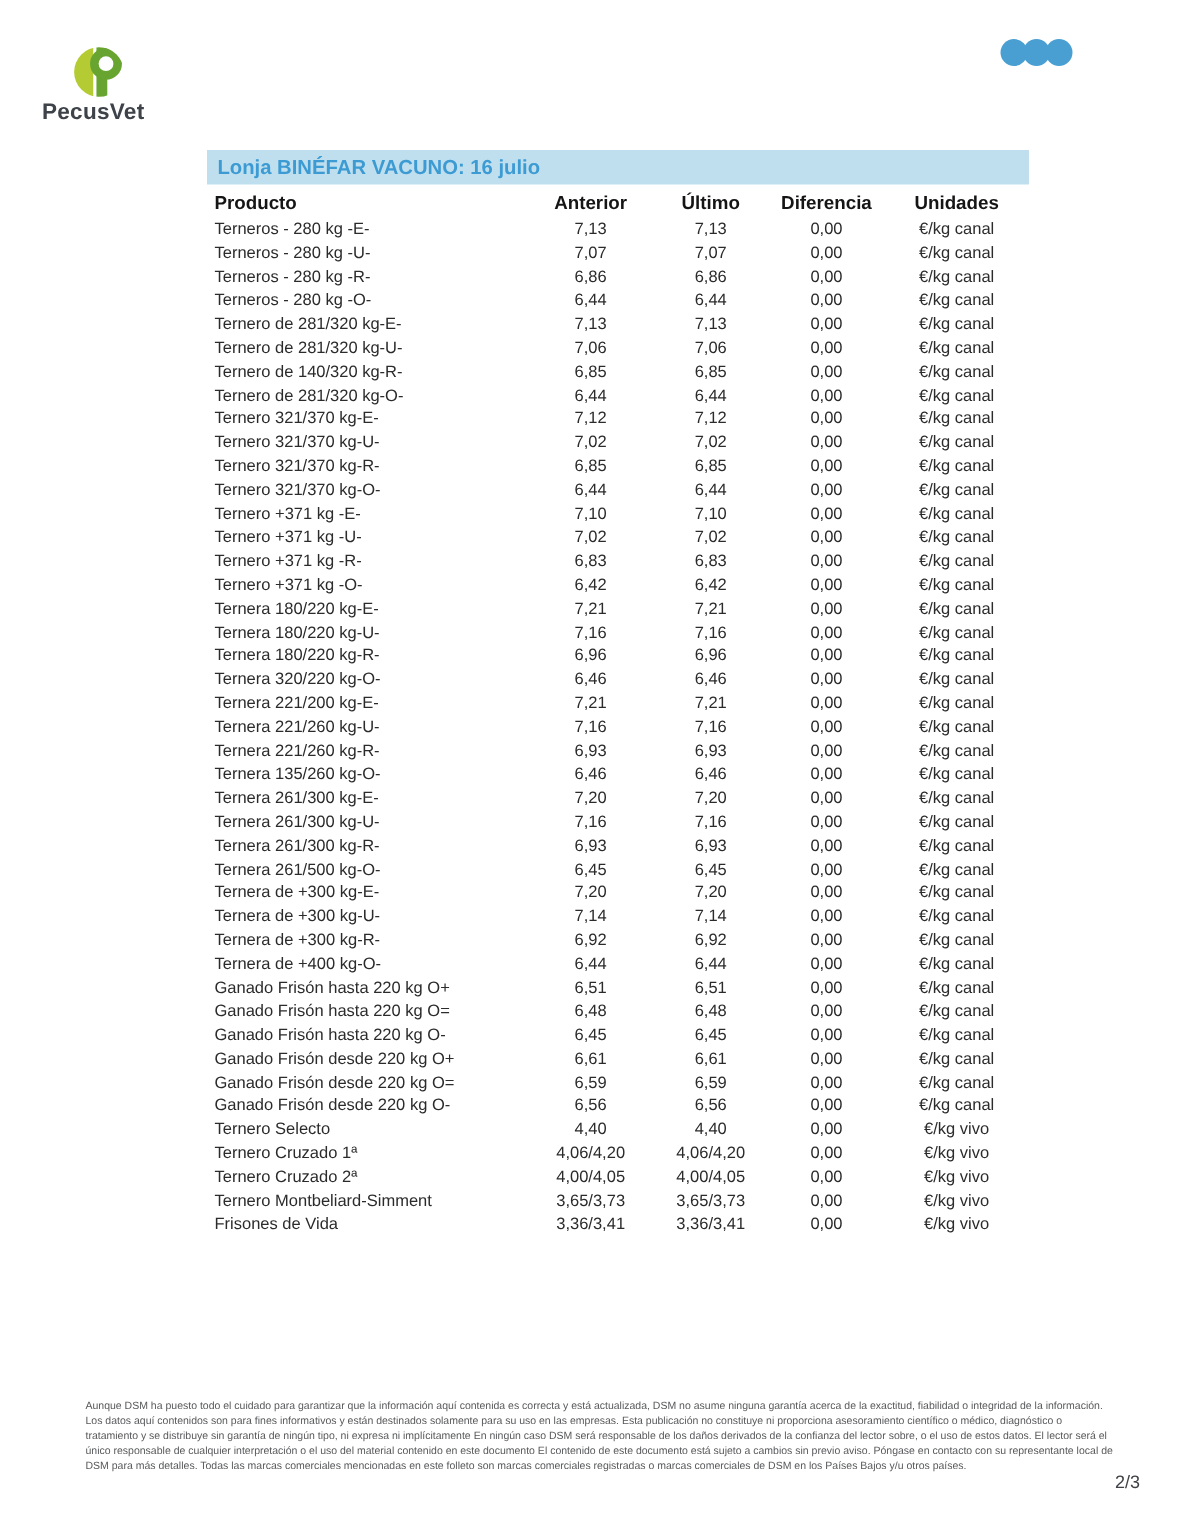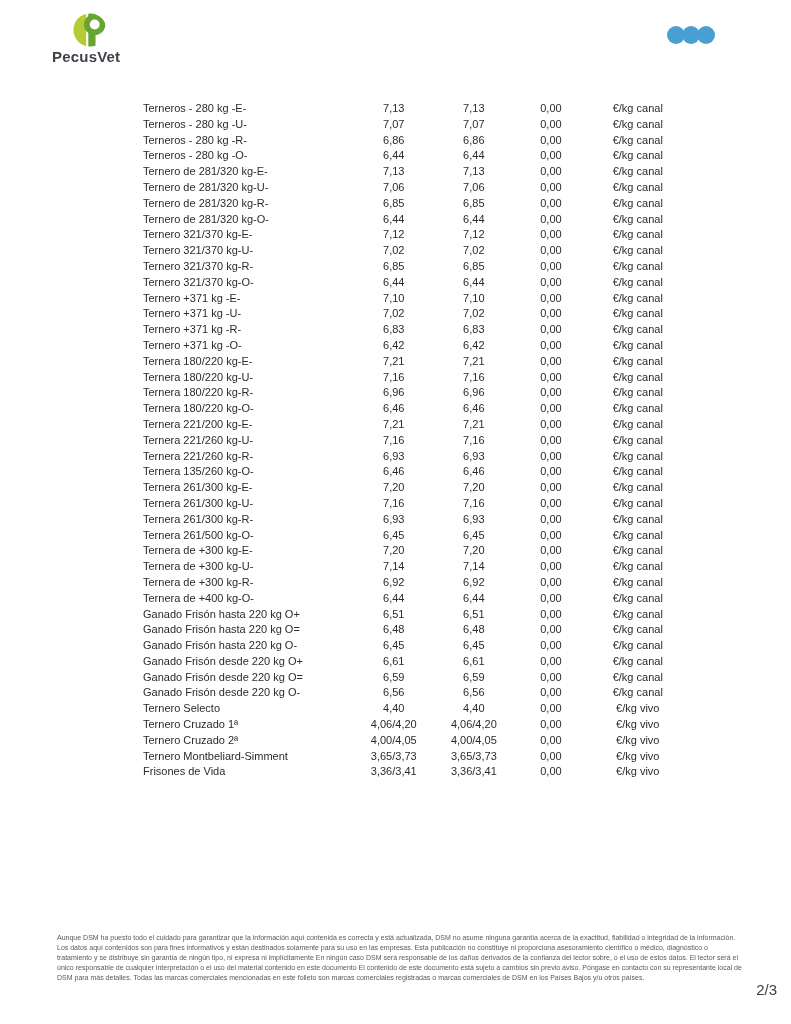--- a/index.html
+++ b/index.html
@@ -7,21 +7,21 @@
   html, body { background: #ffffff; }
   body {
     width: 791px; height: 1024px;
     position: relative;
     font-family: "Liberation Sans", sans-serif;
     color: var(--body-text, #2b2b2b);
     overflow: hidden;
   }
 
   
-  .logo { position: absolute; top: 13px; left: 28px; width: 90px; margin-left: 24px; }
+  .logo { position: absolute; top: 31px; left: 28px; width: 90px; }
   .logo-mark { display: block; margin-left: 21px; }
   .logo-text {
     font-size: 15px; font-weight: bold;
     color: var(--logo-text, #3e4249);
     letter-spacing: 0.2px; margin-top: 1px;
   }
 
   
   .dots { position: absolute; top: 26px; left: 667px; display: flex; align-items: center; }
   .dot { width: 18px; height: 18px; border-radius: 50%; background: var(--dot-blue, #4a9fd2); }
@@ -51,22 +51,22 @@
   .c5 { width: 100px; text-align: center; }
 
   
   .footer {
     position: absolute; top: 933px; left: 57px; width: 686px;
     font-size: 7px; line-height: 10px;
     color: var(--footer-text, #58595b);
     text-align: left;
   }
   .pagenum {
-    position: absolute; top: 981px; right: 14px;
-    font-size: 15px; color: #3f4145;
+    position: absolute; top: 981px; right: 31px;
+    font-size: 12px; color: #3f4145;
   }
 </style>
 </head>
 <body>
 
 <div class="logo">
   <svg class="logo-mark" width="34" height="34" viewBox="0 0 40 40" aria-hidden="true">
     <clipPath id="lc">
         <circle cx="20" cy="20" r="19.5"></circle>
       </clipPath>
@@ -80,21 +80,29 @@
   <div class="logo-text">PecusVet</div>
 </div>
 
 <div class="dots">
   <div class="dot"></div>
   <div class="dot"></div>
   <div class="dot"></div>
 </div>
 
 <div class="doc">
-
+  <div class="banner">Lonja BINÉFAR VACUNO: 16 julio</div>
+
+  <div class="thead">
+    <div class="cell c1">Producto</div>
+    <div class="cell c2">Anterior</div>
+    <div class="cell c3">Último</div>
+    <div class="cell c4">Diferencia</div>
+    <div class="cell c5">Unidades</div>
+  </div>
 
   <div class="tbody" id="table-body">
       <div class="row">
         <div class="cell c1">Terneros - 280 kg -E-</div>
         <div class="cell c2">7,13</div>
         <div class="cell c3">7,13</div>
         <div class="cell c4">0,00</div>
         <div class="cell c5">€/kg canal</div>
       </div>
       <div class="row">
@@ -126,21 +134,21 @@
         <div class="cell c5">€/kg canal</div>
       </div>
       <div class="row">
         <div class="cell c1">Ternero de 281/320 kg-U-</div>
         <div class="cell c2">7,06</div>
         <div class="cell c3">7,06</div>
         <div class="cell c4">0,00</div>
         <div class="cell c5">€/kg canal</div>
       </div>
       <div class="row">
-        <div class="cell c1">Ternero de 281/320 kg-R-</div>
+        <div class="cell c1">Ternero de 140/320 kg-R-</div>
         <div class="cell c2">6,85</div>
         <div class="cell c3">6,85</div>
         <div class="cell c4">0,00</div>
         <div class="cell c5">€/kg canal</div>
       </div>
       <div class="row">
         <div class="cell c1">Ternero de 281/320 kg-O-</div>
         <div class="cell c2">6,44</div>
         <div class="cell c3">6,44</div>
         <div class="cell c4">0,00</div>
@@ -217,21 +225,21 @@
         <div class="cell c5">€/kg canal</div>
       </div>
       <div class="row">
         <div class="cell c1">Ternera 180/220 kg-R-</div>
         <div class="cell c2">6,96</div>
         <div class="cell c3">6,96</div>
         <div class="cell c4">0,00</div>
         <div class="cell c5">€/kg canal</div>
       </div>
       <div class="row">
-        <div class="cell c1">Ternera 180/220 kg-O-</div>
+        <div class="cell c1">Ternera 320/220 kg-O-</div>
         <div class="cell c2">6,46</div>
         <div class="cell c3">6,46</div>
         <div class="cell c4">0,00</div>
         <div class="cell c5">€/kg canal</div>
       </div>
       <div class="row">
         <div class="cell c1">Ternera 221/200 kg-E-</div>
         <div class="cell c2">7,21</div>
         <div class="cell c3">7,21</div>
         <div class="cell c4">0,00</div>

